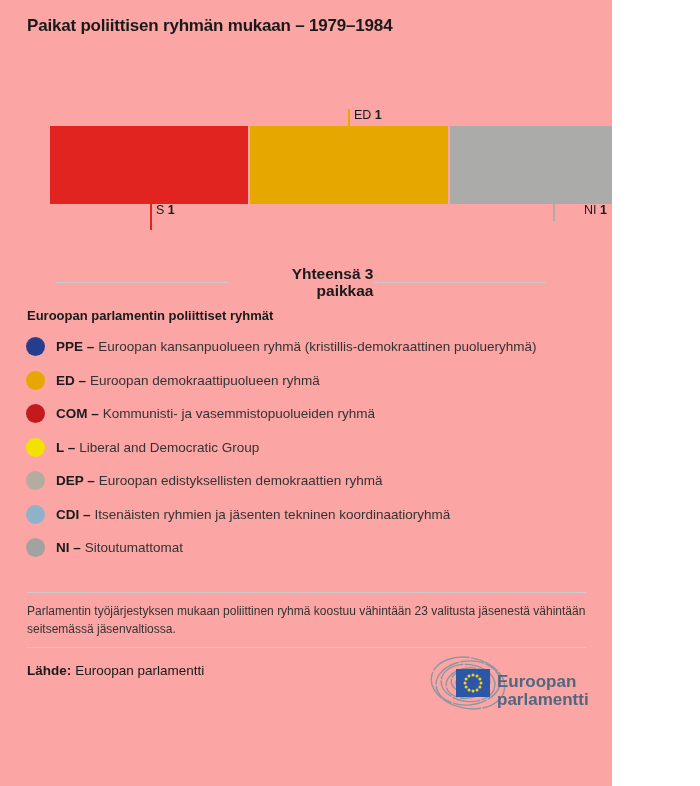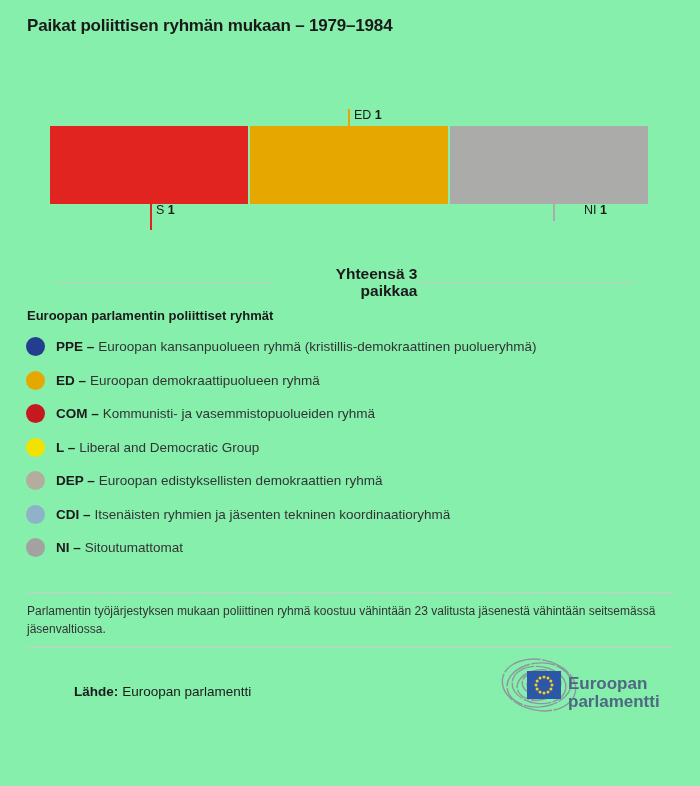--- a/index.html
+++ b/index.html
@@ -1,18 +1,18 @@
 <!DOCTYPE html>
 <html><head>
 <meta charset="utf-8">
 <style>
   * { margin:0; padding:0; box-sizing:border-box; }
   html,body { background:#ffffff; }
   .page {
-    position:relative; width:700px; height:786px; background:#86efac;
+    position:relative; width:612px; height:786px; background:#fca5a5;
     font-family:"Liberation Sans", sans-serif; color:#1a1a1a; overflow:hidden;
   }
   .title { margin:16px 27px 0; font-size:17px; font-weight:700; color:#1a1a1a; letter-spacing:-0.2px; }
   .subtitle { margin:13px 27px 0; font-size:16px; font-weight:400; color:#3f3f3f; letter-spacing:-0.2px; }
 
   .chart { position:relative; height:228px; }
   .seats-bar { position:absolute; left:50px; top:90px; width:598px; height:78px; display:flex; gap:2px; }
   .seg { flex:1 1 0; }
   .tick { position:absolute; width:2px; }
   .tick-ed { left:348px; top:73px; height:17px; }
@@ -32,21 +32,21 @@
   .legend { margin-top:7px; }
   .legend-item { display:flex; align-items:center; height:33.5px; padding-left:26px; }
   .dot { width:19px; height:19px; border-radius:50%; margin-right:11px; flex:0 0 19px; }
   .legend-text { font-size:13.5px; color:#333333; white-space:nowrap; }
   .legend-code { font-weight:700; color:#1a1a1a; margin-right:4px; }
 
   .rule { height:1px; background:#cccccc; margin:0 26px 0 27px; }
   .rule-top { margin-top:27px; }
   .footnote { margin:9px 26px 8px 27px; font-size:12px; line-height:1.55; color:#333333; }
 
-  .bottom-row { margin-top:8px; height:58px; display:flex; justify-content:space-between; align-items:center; padding:0 23px 0 27px;margin-left:47px; }
+  .bottom-row { margin-top:8px; height:58px; display:flex; justify-content:space-between; align-items:flex-start; padding:0 6px 0 27px; }
   .source { font-size:13.5px; color:#1a1a1a; position:relative; top:7px; }
   .source b { font-weight:700; margin-right:4px; }
   .ep-logo { display:block; }
 </style>
 </head>
 <body>
 
 <div class="page">
 
   <h1 class="title">Paikat poliittisen ryhmän mukaan – 1979–1984</h1>

